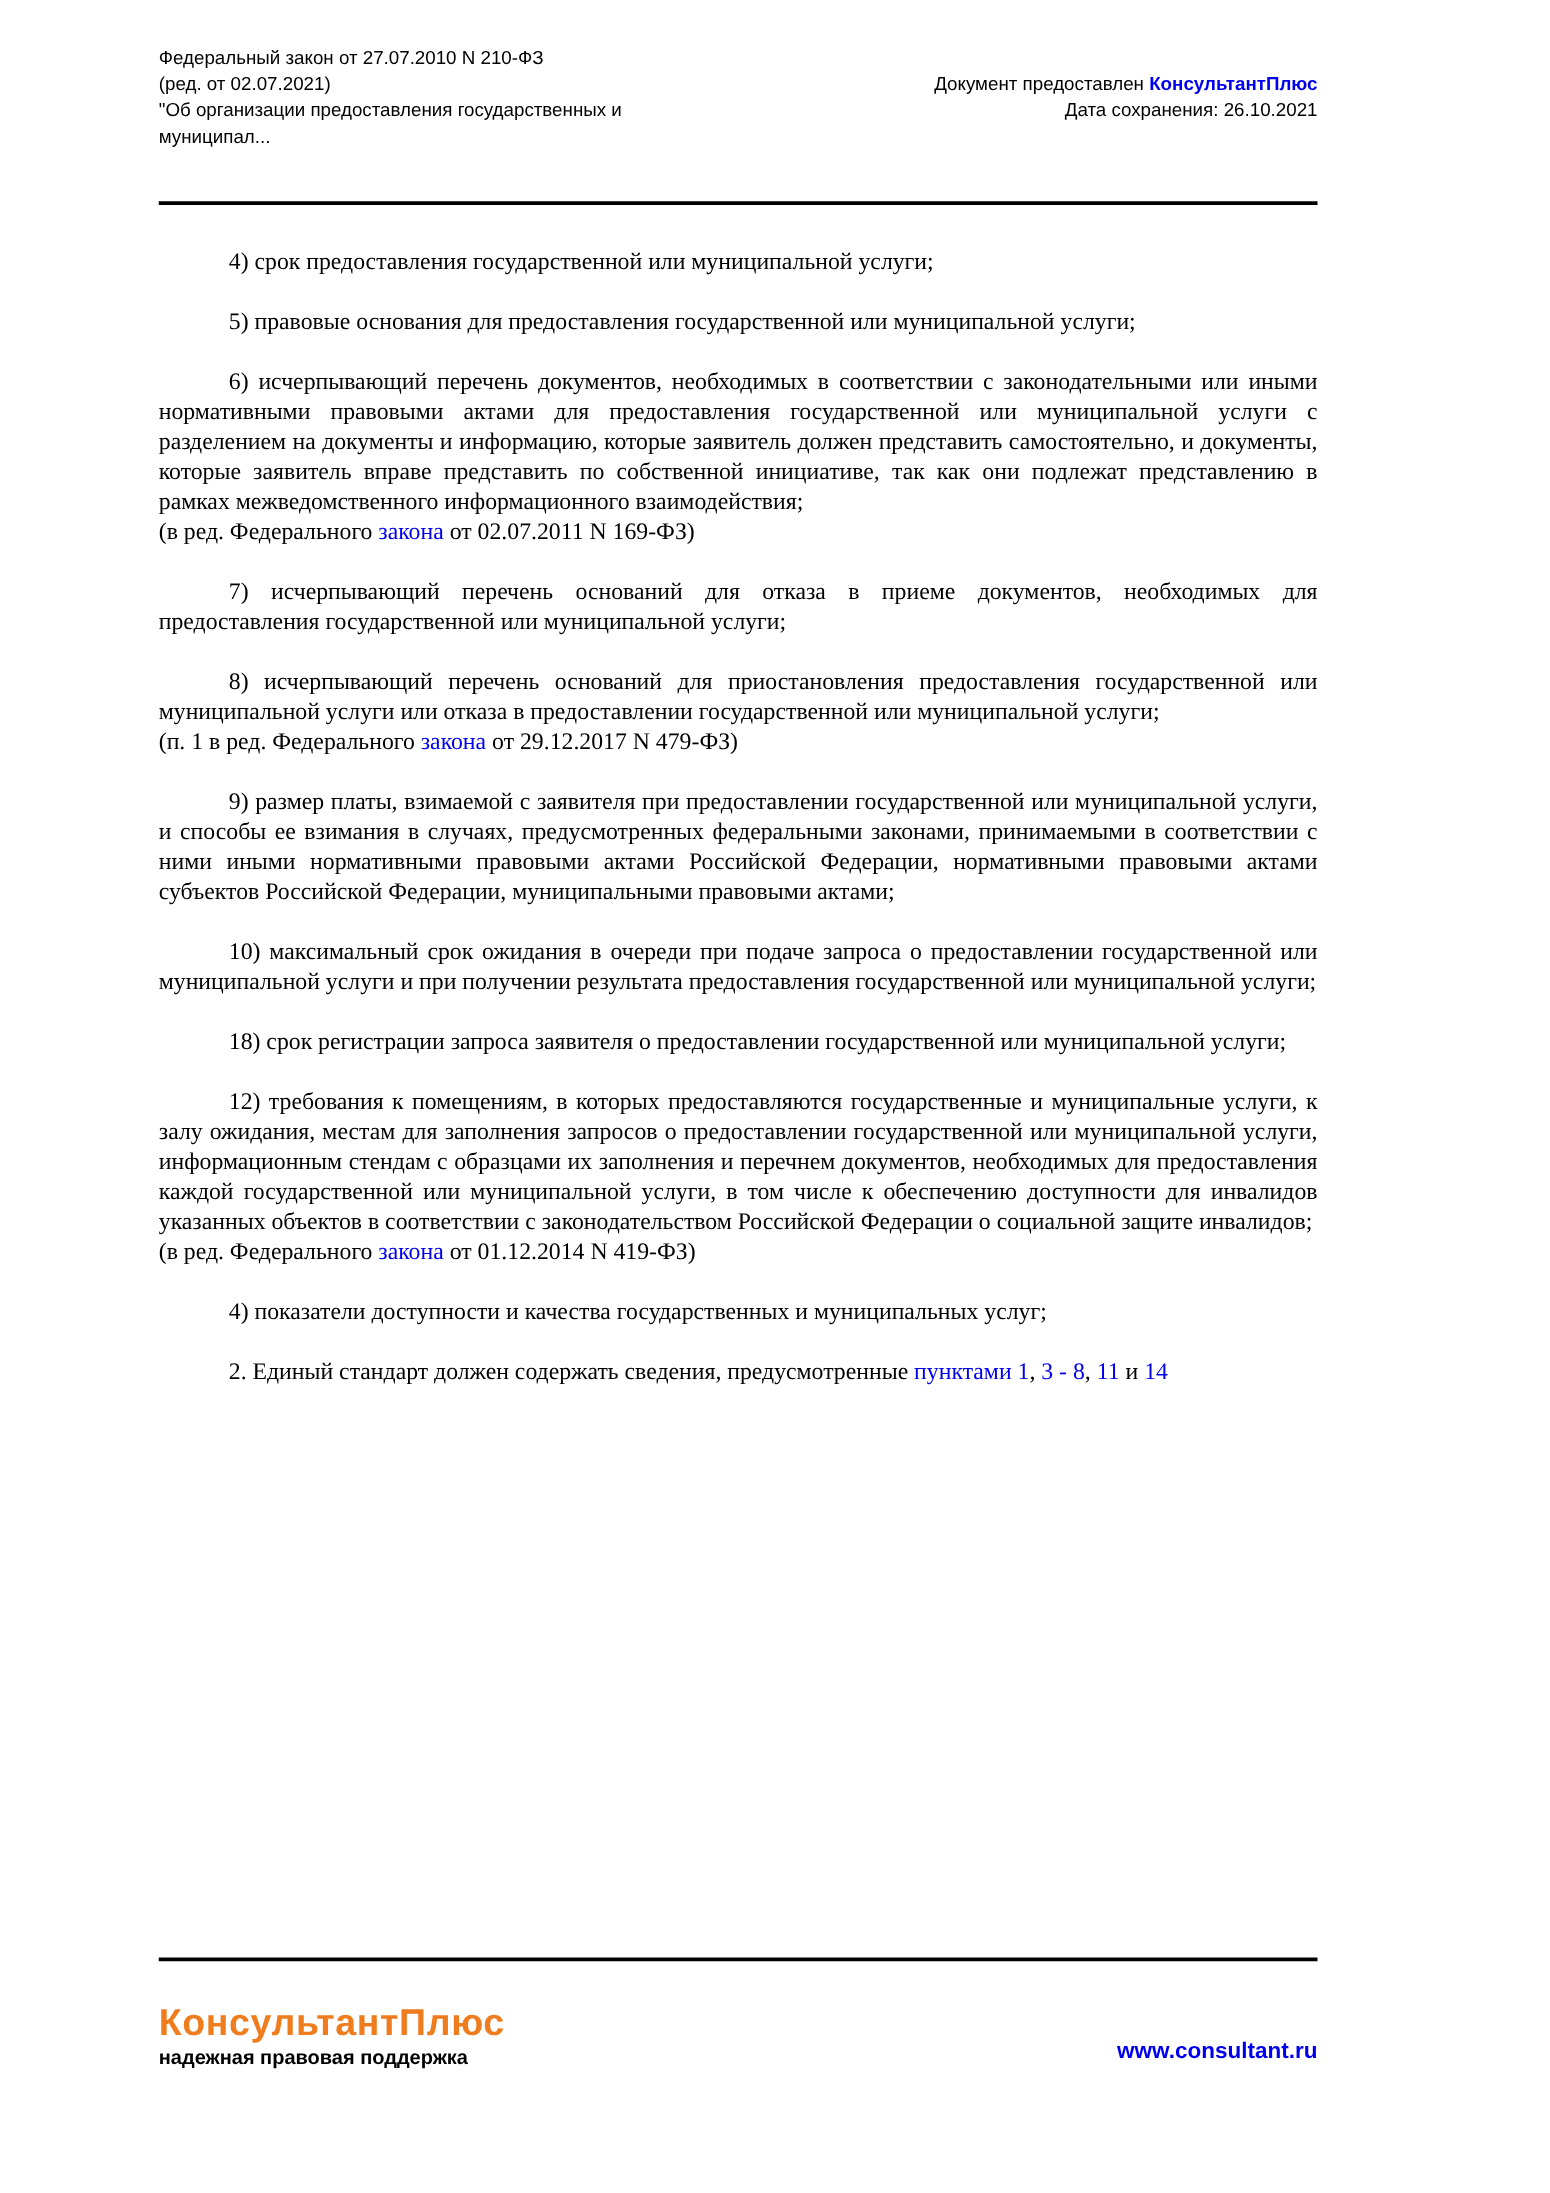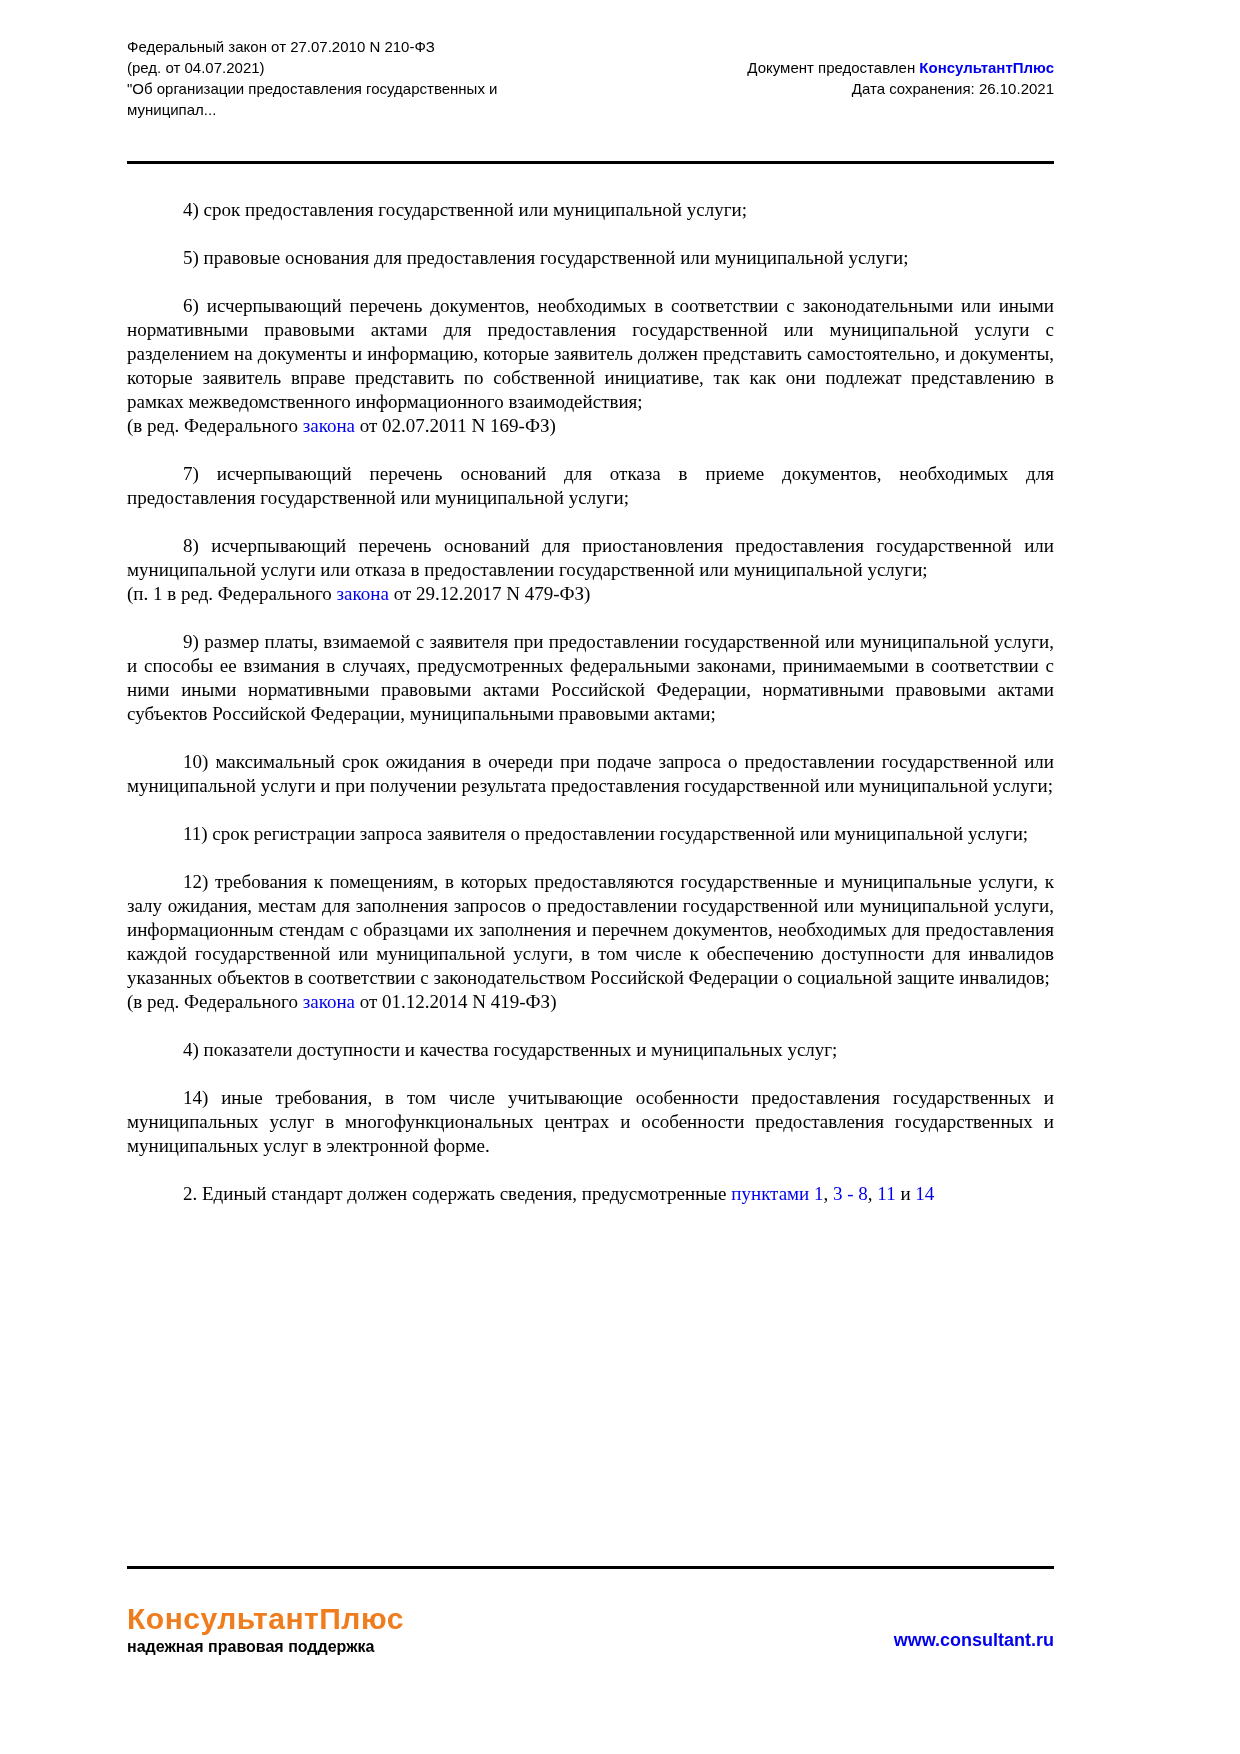--- a/index.html
+++ b/index.html
@@ -45,21 +45,21 @@
   .footer-right{flex:1;text-align:right;font-size:18px;padding-bottom:6px;white-space:pre;}
 </style>
 </head>
 <body>
 
 <div class="page">
   <div class="content">
     <div class="header">
       <div class="header-left">
         <div>Федеральный закон от 27.07.2010 N 210-ФЗ</div>
-        <div>(ред. от 04.07.2021)</div>
+        <div>(ред. от 02.07.2021)</div>
         <div>"Об организации предоставления государственных и</div>
         <div>муниципал...</div>
       </div>
       <div class="header-right">
         <div><span>Документ предоставлен </span><span class="provider-link">КонсультантПлюс</span></div>
         <div>Дата сохранения: 26.10.2021</div>
       </div>
     </div>
 
     <div class="rule top"></div>
@@ -67,25 +67,24 @@
     <div class="doc-body" id="doc-body">
         <p class="para first"><span>4) срок предоставления государственной или муниципальной услуги;</span></p>
         <p class="para"><span>5) правовые основания для предоставления государственной или муниципальной услуги;</span></p>
         <p class="para"><span>6) исчерпывающий перечень документов, необходимых в соответствии с законодательными или иными нормативными правовыми актами для предоставления государственной или муниципальной услуги с разделением на документы и информацию, которые заявитель должен представить самостоятельно, и документы, которые заявитель вправе представить по собственной инициативе, так как они подлежат представлению в рамках межведомственного информационного взаимодействия;</span></p>
         <p class="amend"><span>(в ред. Федерального </span><span class="link">закона</span><span> от 02.07.2011 N 169-ФЗ)</span></p>
         <p class="para"><span>7) исчерпывающий перечень оснований для отказа в приеме документов, необходимых для предоставления государственной или муниципальной услуги;</span></p>
         <p class="para"><span>8) исчерпывающий перечень оснований для приостановления предоставления государственной или муниципальной услуги или отказа в предоставлении государственной или муниципальной услуги;</span></p>
         <p class="amend"><span>(п. 1 в ред. Федерального </span><span class="link">закона</span><span> от 29.12.2017 N 479-ФЗ)</span></p>
         <p class="para"><span>9) размер платы, взимаемой с заявителя при предоставлении государственной или муниципальной услуги, и способы ее взимания в случаях, предусмотренных федеральными законами, принимаемыми в соответствии с ними иными нормативными правовыми актами Российской Федерации, нормативными правовыми актами субъектов Российской Федерации, муниципальными правовыми актами;</span></p>
         <p class="para"><span>10) максимальный срок ожидания в очереди при подаче запроса о предоставлении государственной или муниципальной услуги и при получении результата предоставления государственной или муниципальной услуги;</span></p>
-        <p class="para"><span>11) срок регистрации запроса заявителя о предоставлении государственной или муниципальной услуги;</span></p>
+        <p class="para"><span>18) срок регистрации запроса заявителя о предоставлении государственной или муниципальной услуги;</span></p>
         <p class="para"><span>12) требования к помещениям, в которых предоставляются государственные и муниципальные услуги, к залу ожидания, местам для заполнения запросов о предоставлении государственной или муниципальной услуги, информационным стендам с образцами их заполнения и перечнем документов, необходимых для предоставления каждой государственной или муниципальной услуги, в том числе к обеспечению доступности для инвалидов указанных объектов в соответствии с законодательством Российской Федерации о социальной защите инвалидов;</span></p>
         <p class="amend"><span>(в ред. Федерального </span><span class="link">закона</span><span> от 01.12.2014 N 419-ФЗ)</span></p>
         <p class="para"><span>4) показатели доступности и качества государственных и муниципальных услуг;</span></p>
-        <p class="para"><span>14) иные требования, в том числе учитывающие особенности предоставления государственных и муниципальных услуг в многофункциональных центрах и особенности предоставления государственных и муниципальных услуг в электронной форме.</span></p>
         <p class="para"><span>2. Единый стандарт должен содержать сведения, предусмотренные </span><span class="link">пунктами 1</span><span>, </span><span class="link">3 - 8</span><span>, </span><span class="link">11</span><span> и </span><span class="link">14</span></p>
       </div>
   </div>
 
   <div class="footer">
     <div class="rule"></div>
     <div class="footer-row">
       <div class="footer-left">
         <div class="logo-text">КонсультантПлюс</div>
         <div class="tagline">надежная правовая поддержка</div>

